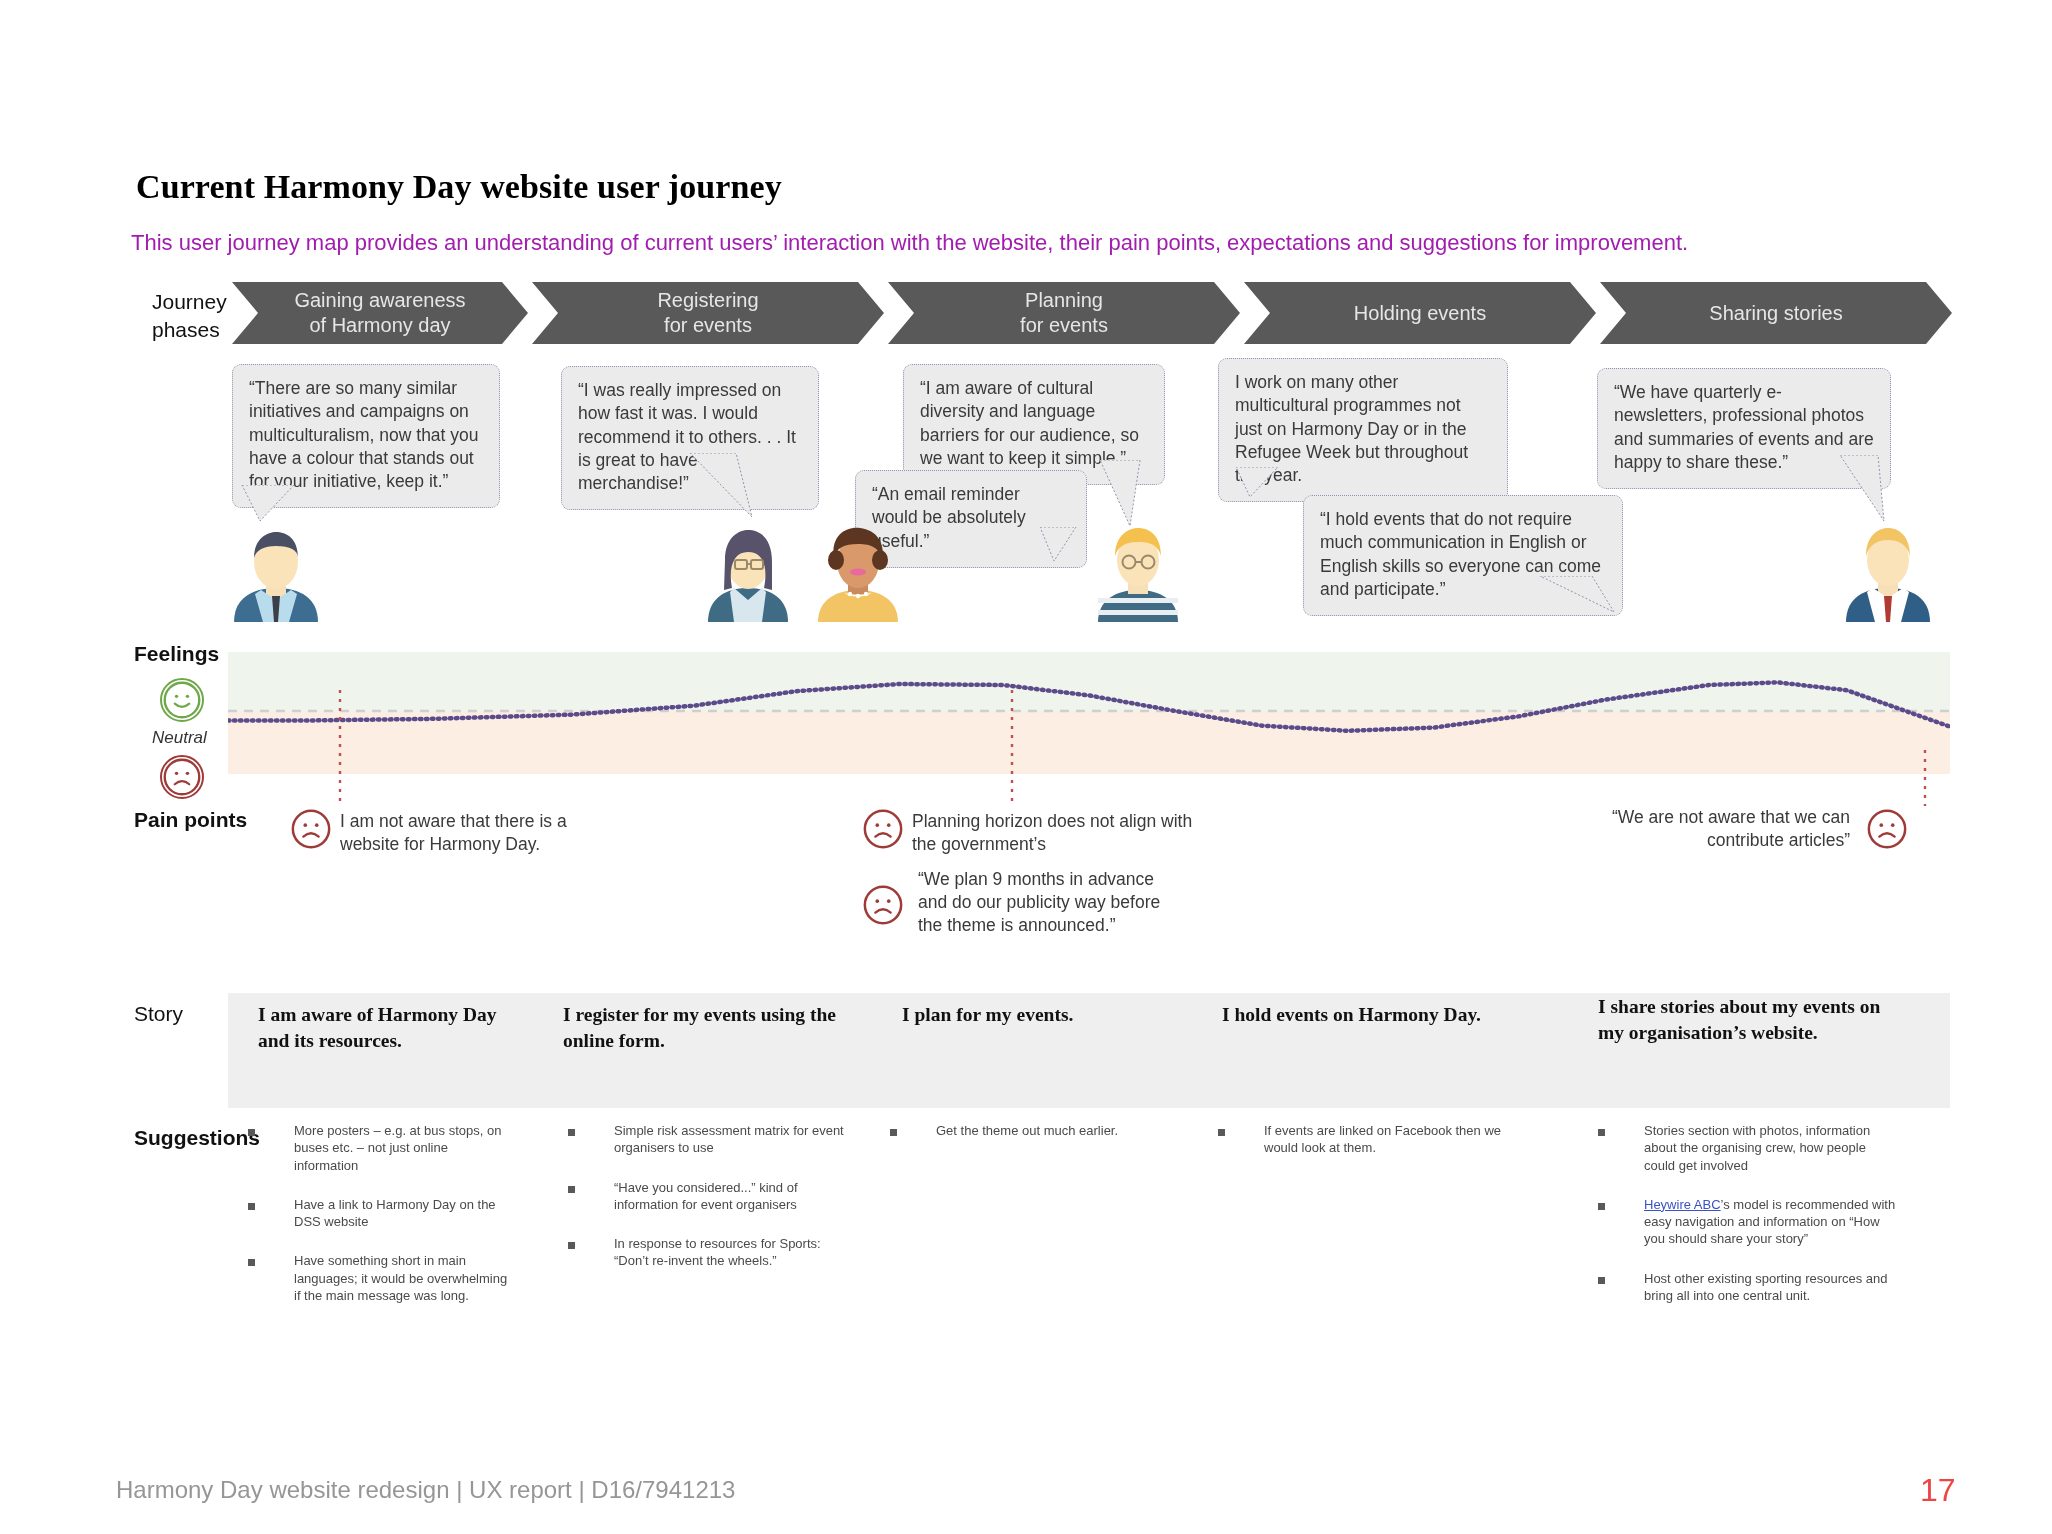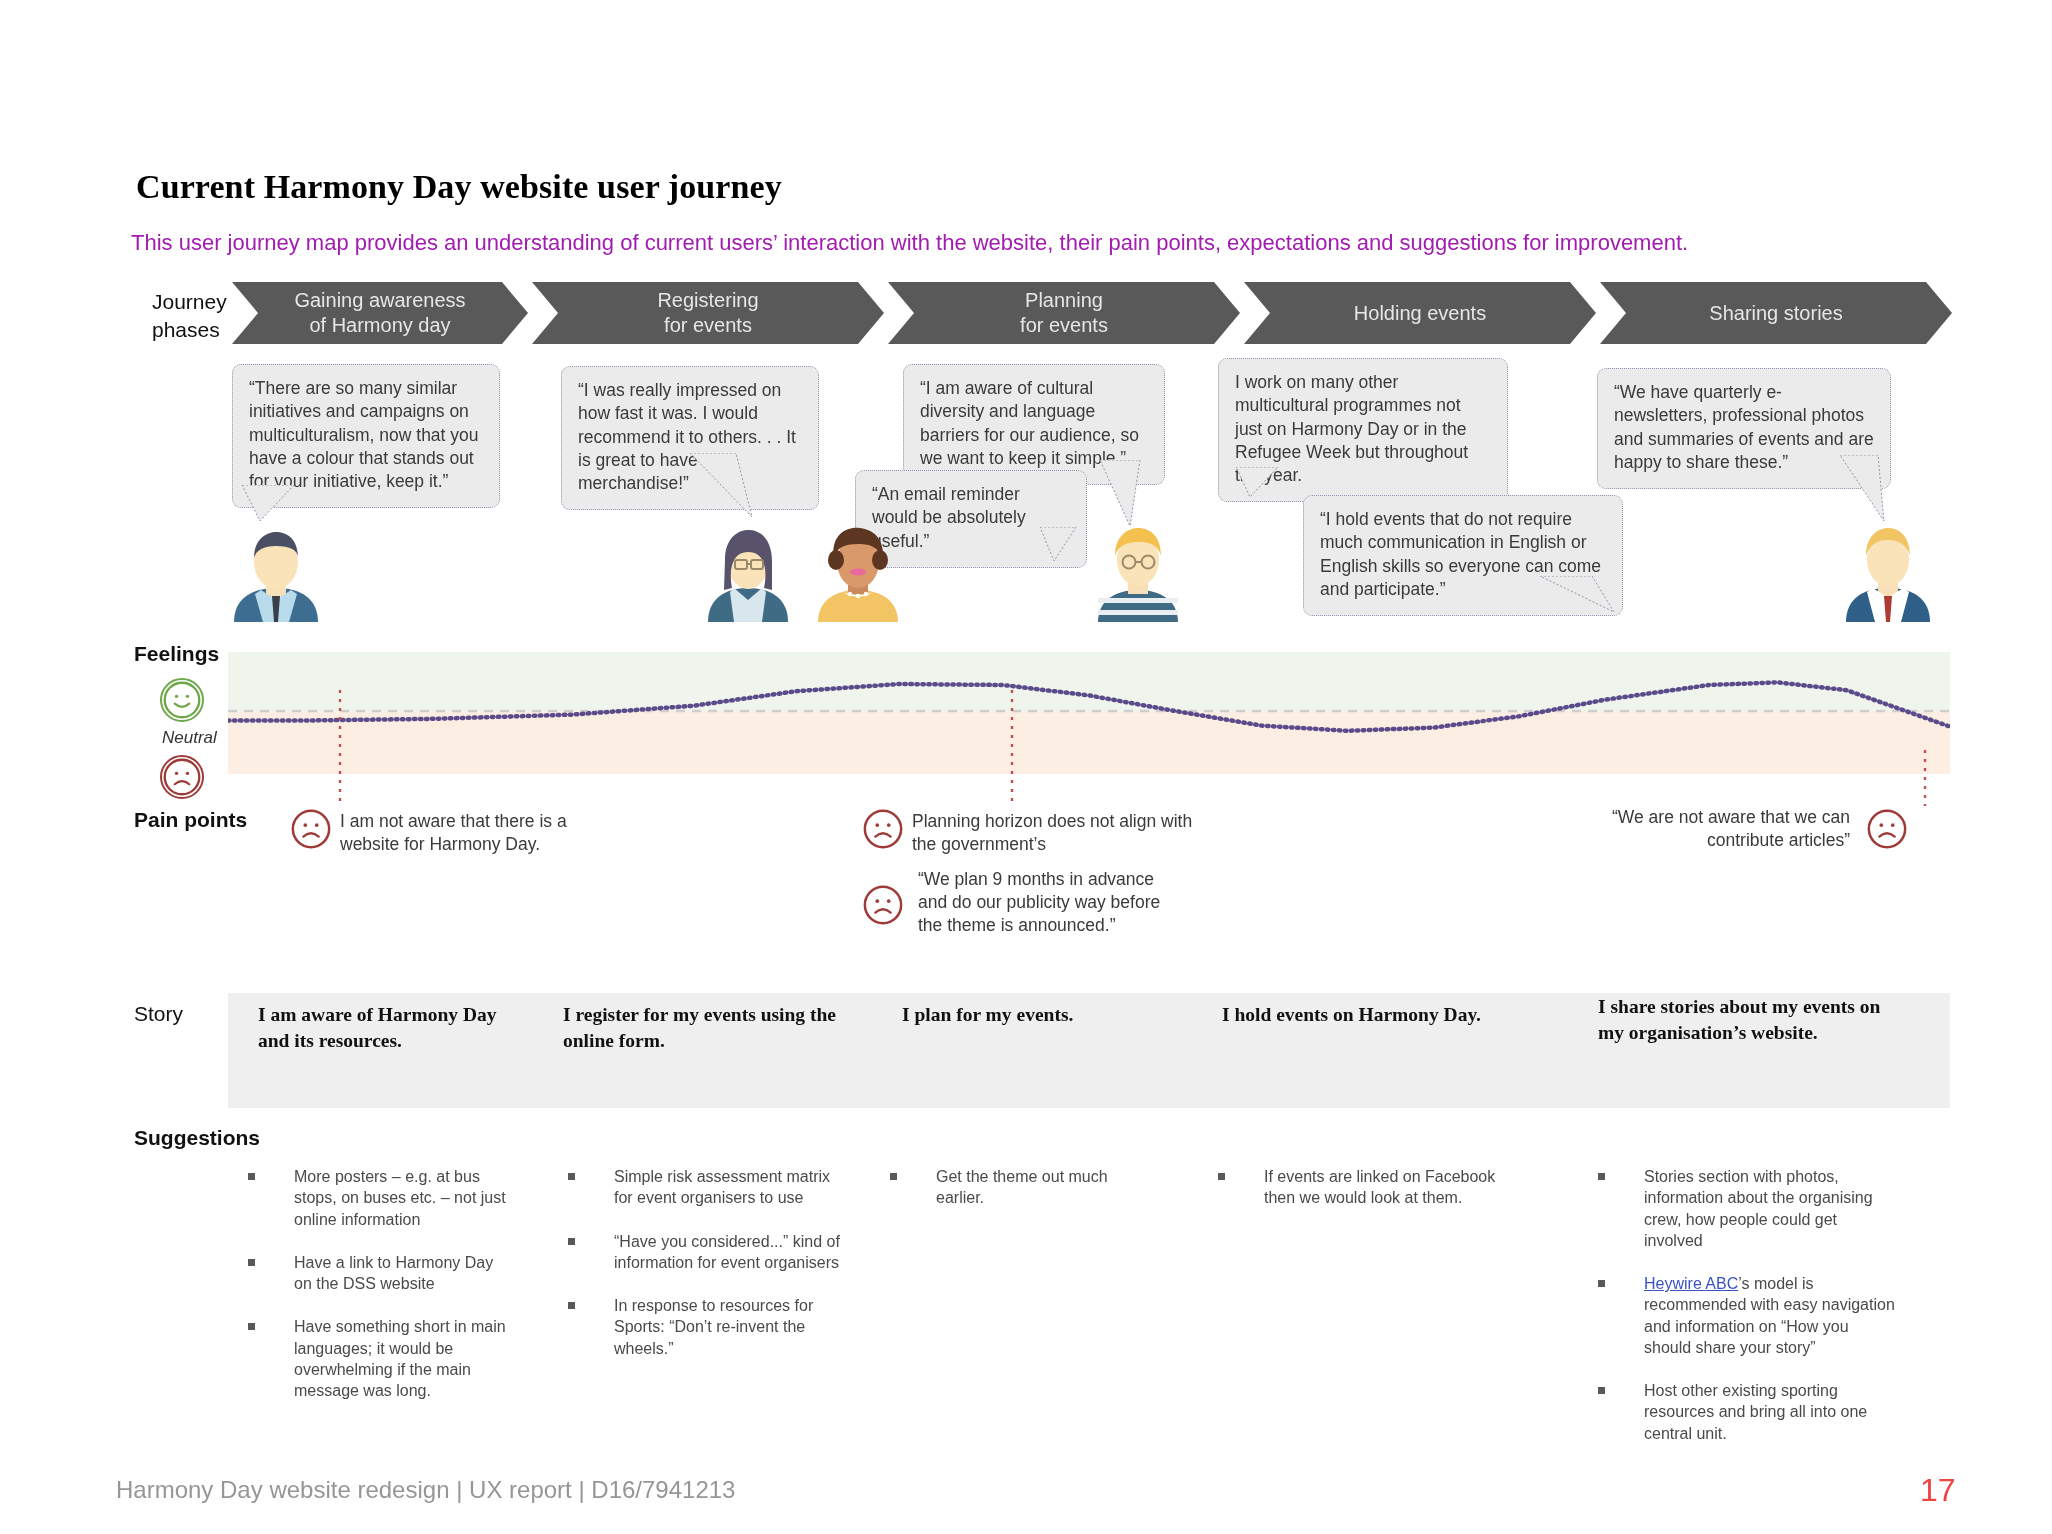--- a/index.html
+++ b/index.html
@@ -62,21 +62,21 @@
   .ptext{position:absolute;font-size:17.5px;line-height:1.32;color:#3a3a3a;}
 
   
   .storyband{position:absolute;left:228px;top:993px;width:1722px;height:115px;background:#efefef;}
   .storycell{
     position:absolute;font-family:"Liberation Serif", serif;font-weight:bold;
     font-size:19.5px;line-height:1.32;color:#111;
   }
 
   
-  .sugcol{position:absolute;font-size:16px;line-height:1.33;color:#4a4a4a;margin-top:44px;}
+  .sugcol{position:absolute;font-size:13px;line-height:1.33;color:#4a4a4a;}
   .sugitem{position:relative;padding-left:46px;margin-bottom:22px;}
   .sugitem .bul{position:absolute;left:0;top:7px;width:7px;height:7px;background:#595959;}
   .link{color:#3a52c6;text-decoration:underline;}
 
   
   .footer{
     position:absolute;left:116px;top:1476px;
     font-size:24px;color:#969696;
   }
   .pageno{position:absolute;left:1920px;top:1472px;font-size:32px;color:#ef4444;}
@@ -214,21 +214,21 @@
 
   <div class="rowlabel" style="left:134px;top:642px;">Feelings</div>
 
   <svg class="emoji" style="left:160px;top:678px;" viewBox="0 0 44 44">
     <circle cx="22" cy="22" r="19" fill="none" stroke="#6fa84a" stroke-width="2.6"></circle>
     <circle cx="16" cy="18" r="1.9" fill="#6fa84a"></circle>
     <circle cx="28" cy="18" r="1.9" fill="#6fa84a"></circle>
     <path d="M14,26 Q22,33 30,26" fill="none" stroke="#6fa84a" stroke-width="2.4" stroke-linecap="round"></path>
   </svg>
 
-  <div class="neutral-label" style="left:162px;top:728px;">Neutral</div>
+  <div class="neutral-label" style="left:152px;top:728px;">Neutral</div>
 
   <svg class="emoji sad" style="left:160px;top:755px;" viewBox="0 0 44 44">
     <circle cx="22" cy="22" r="19" fill="none" stroke="#9e3b39" stroke-width="2.6"></circle>
     <circle cx="16" cy="18" r="1.9" fill="#9e3b39"></circle>
     <circle cx="28" cy="18" r="1.9" fill="#9e3b39"></circle>
     <path d="M14,30 Q22,23 30,30" fill="none" stroke="#9e3b39" stroke-width="2.4" stroke-linecap="round"></path>
   </svg>
 
   <div class="band">
     <div class="green"></div>

